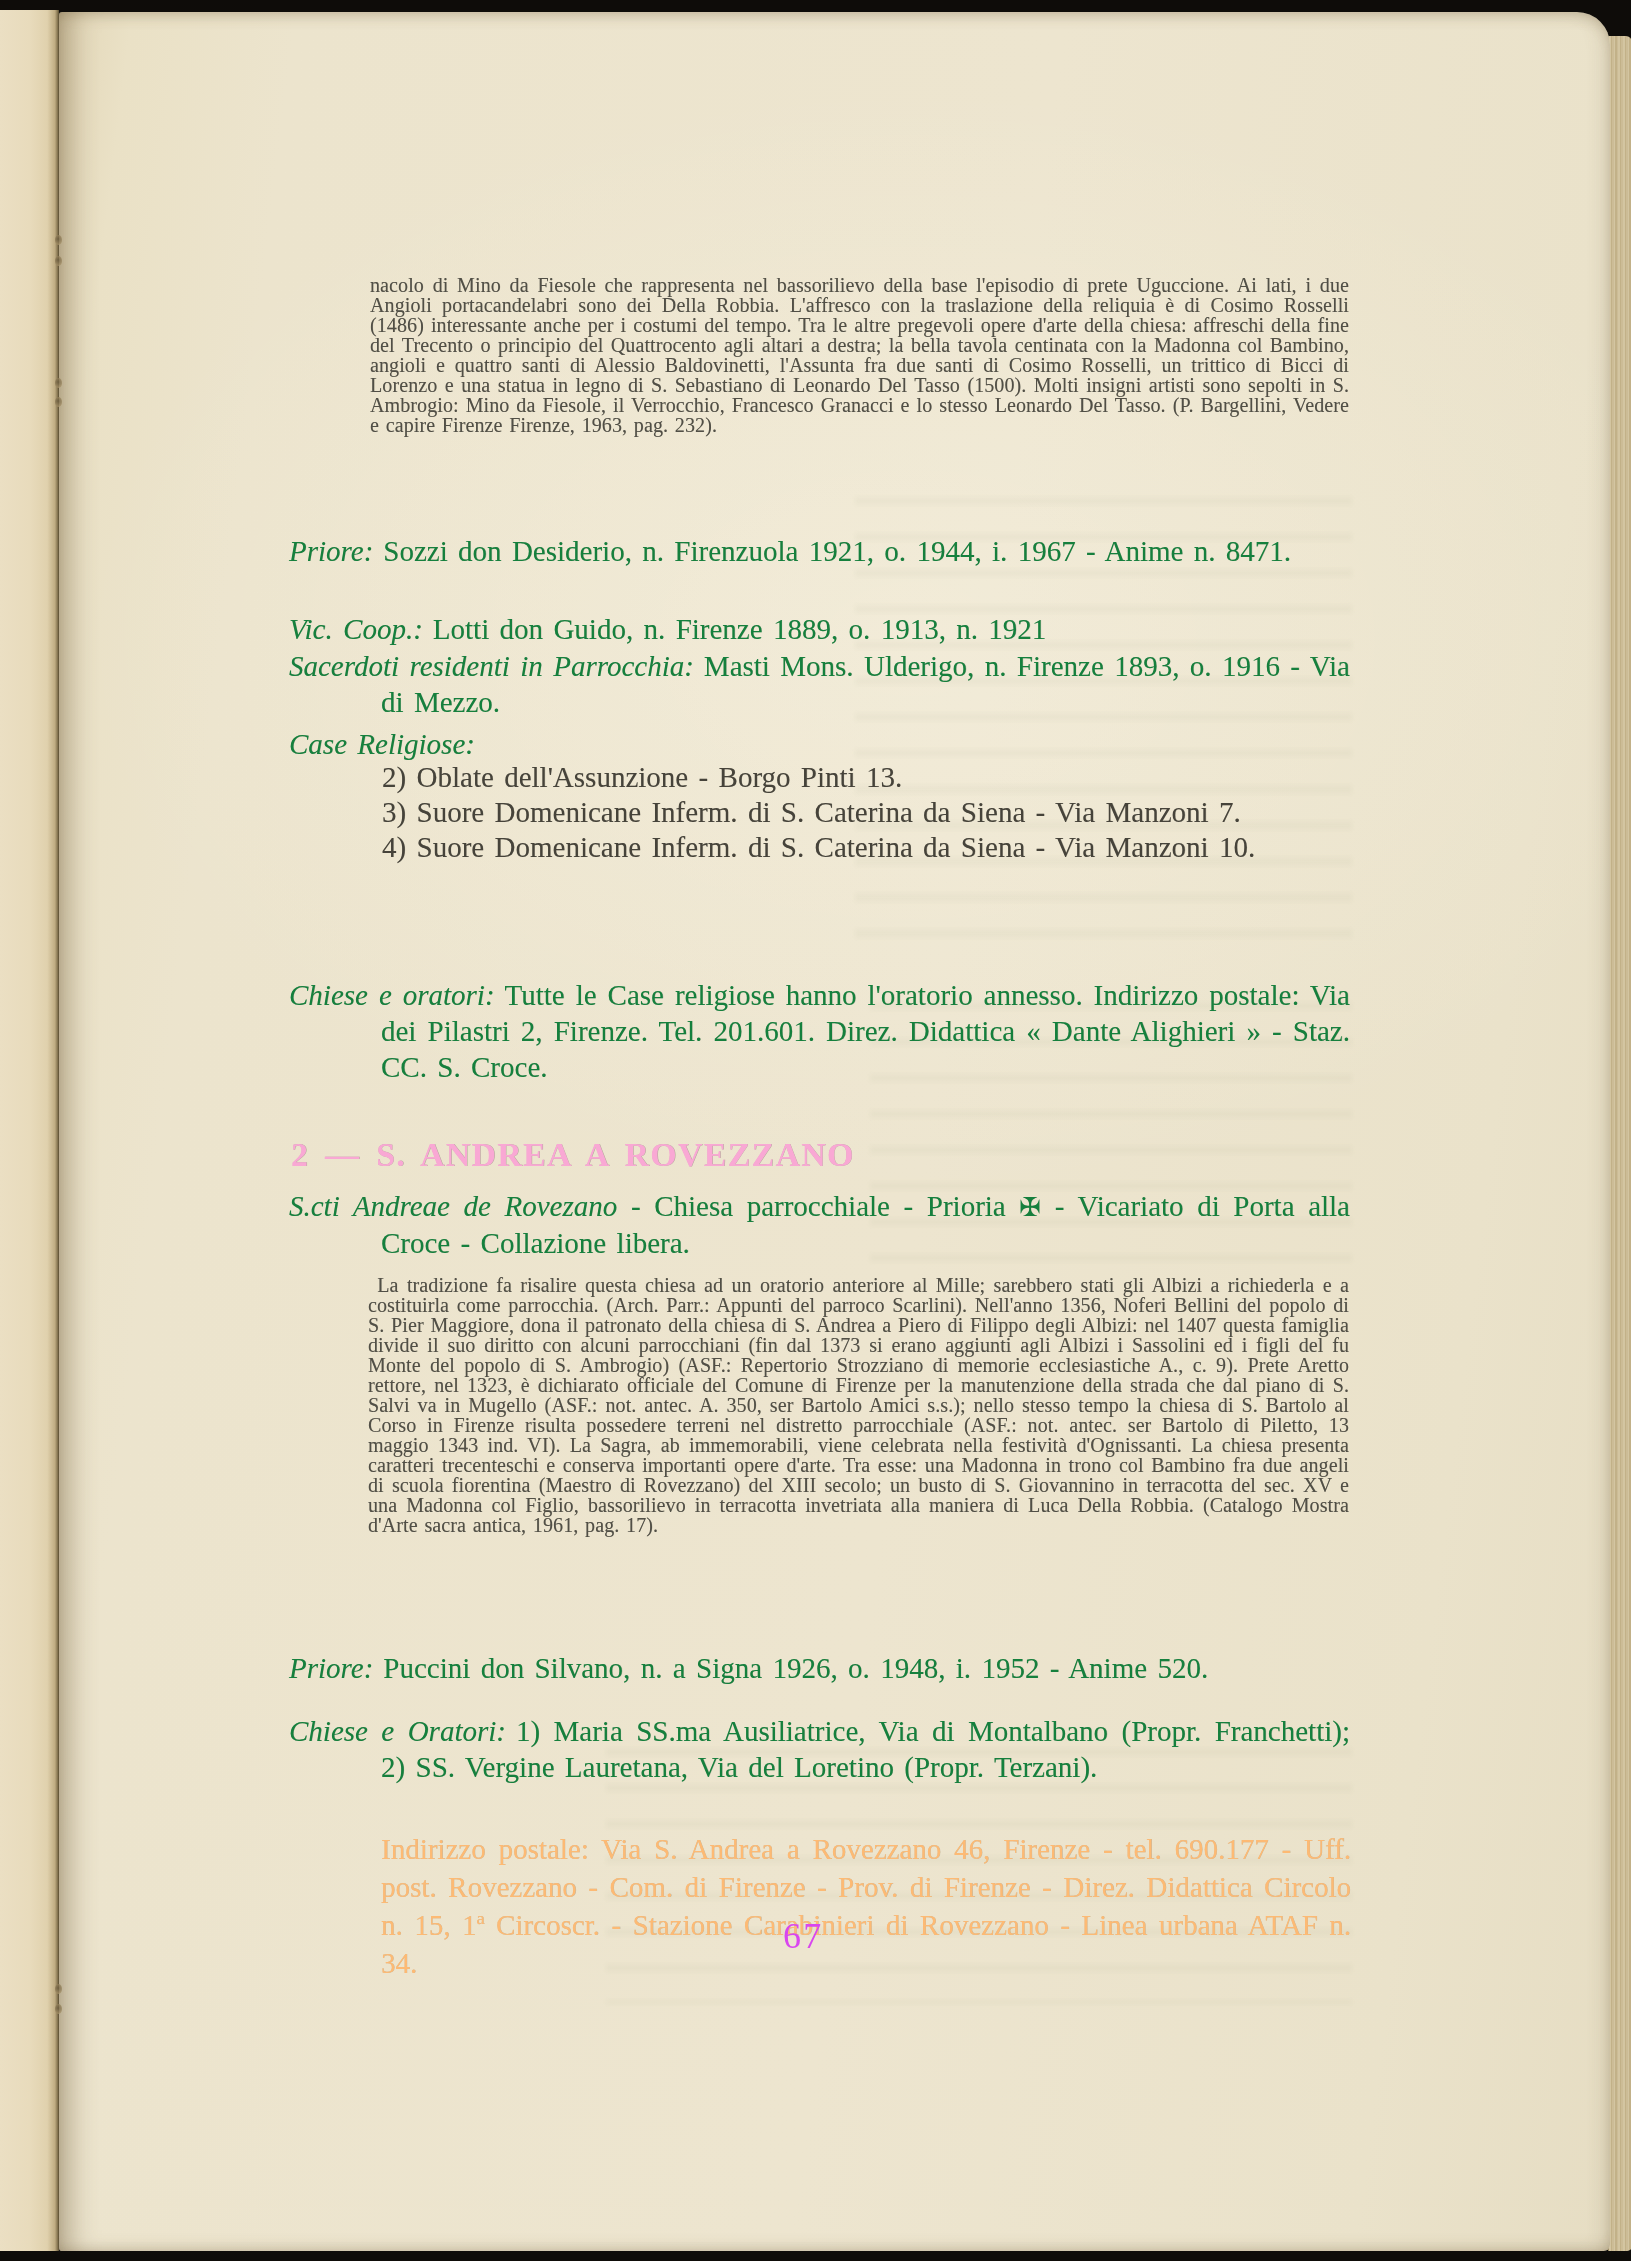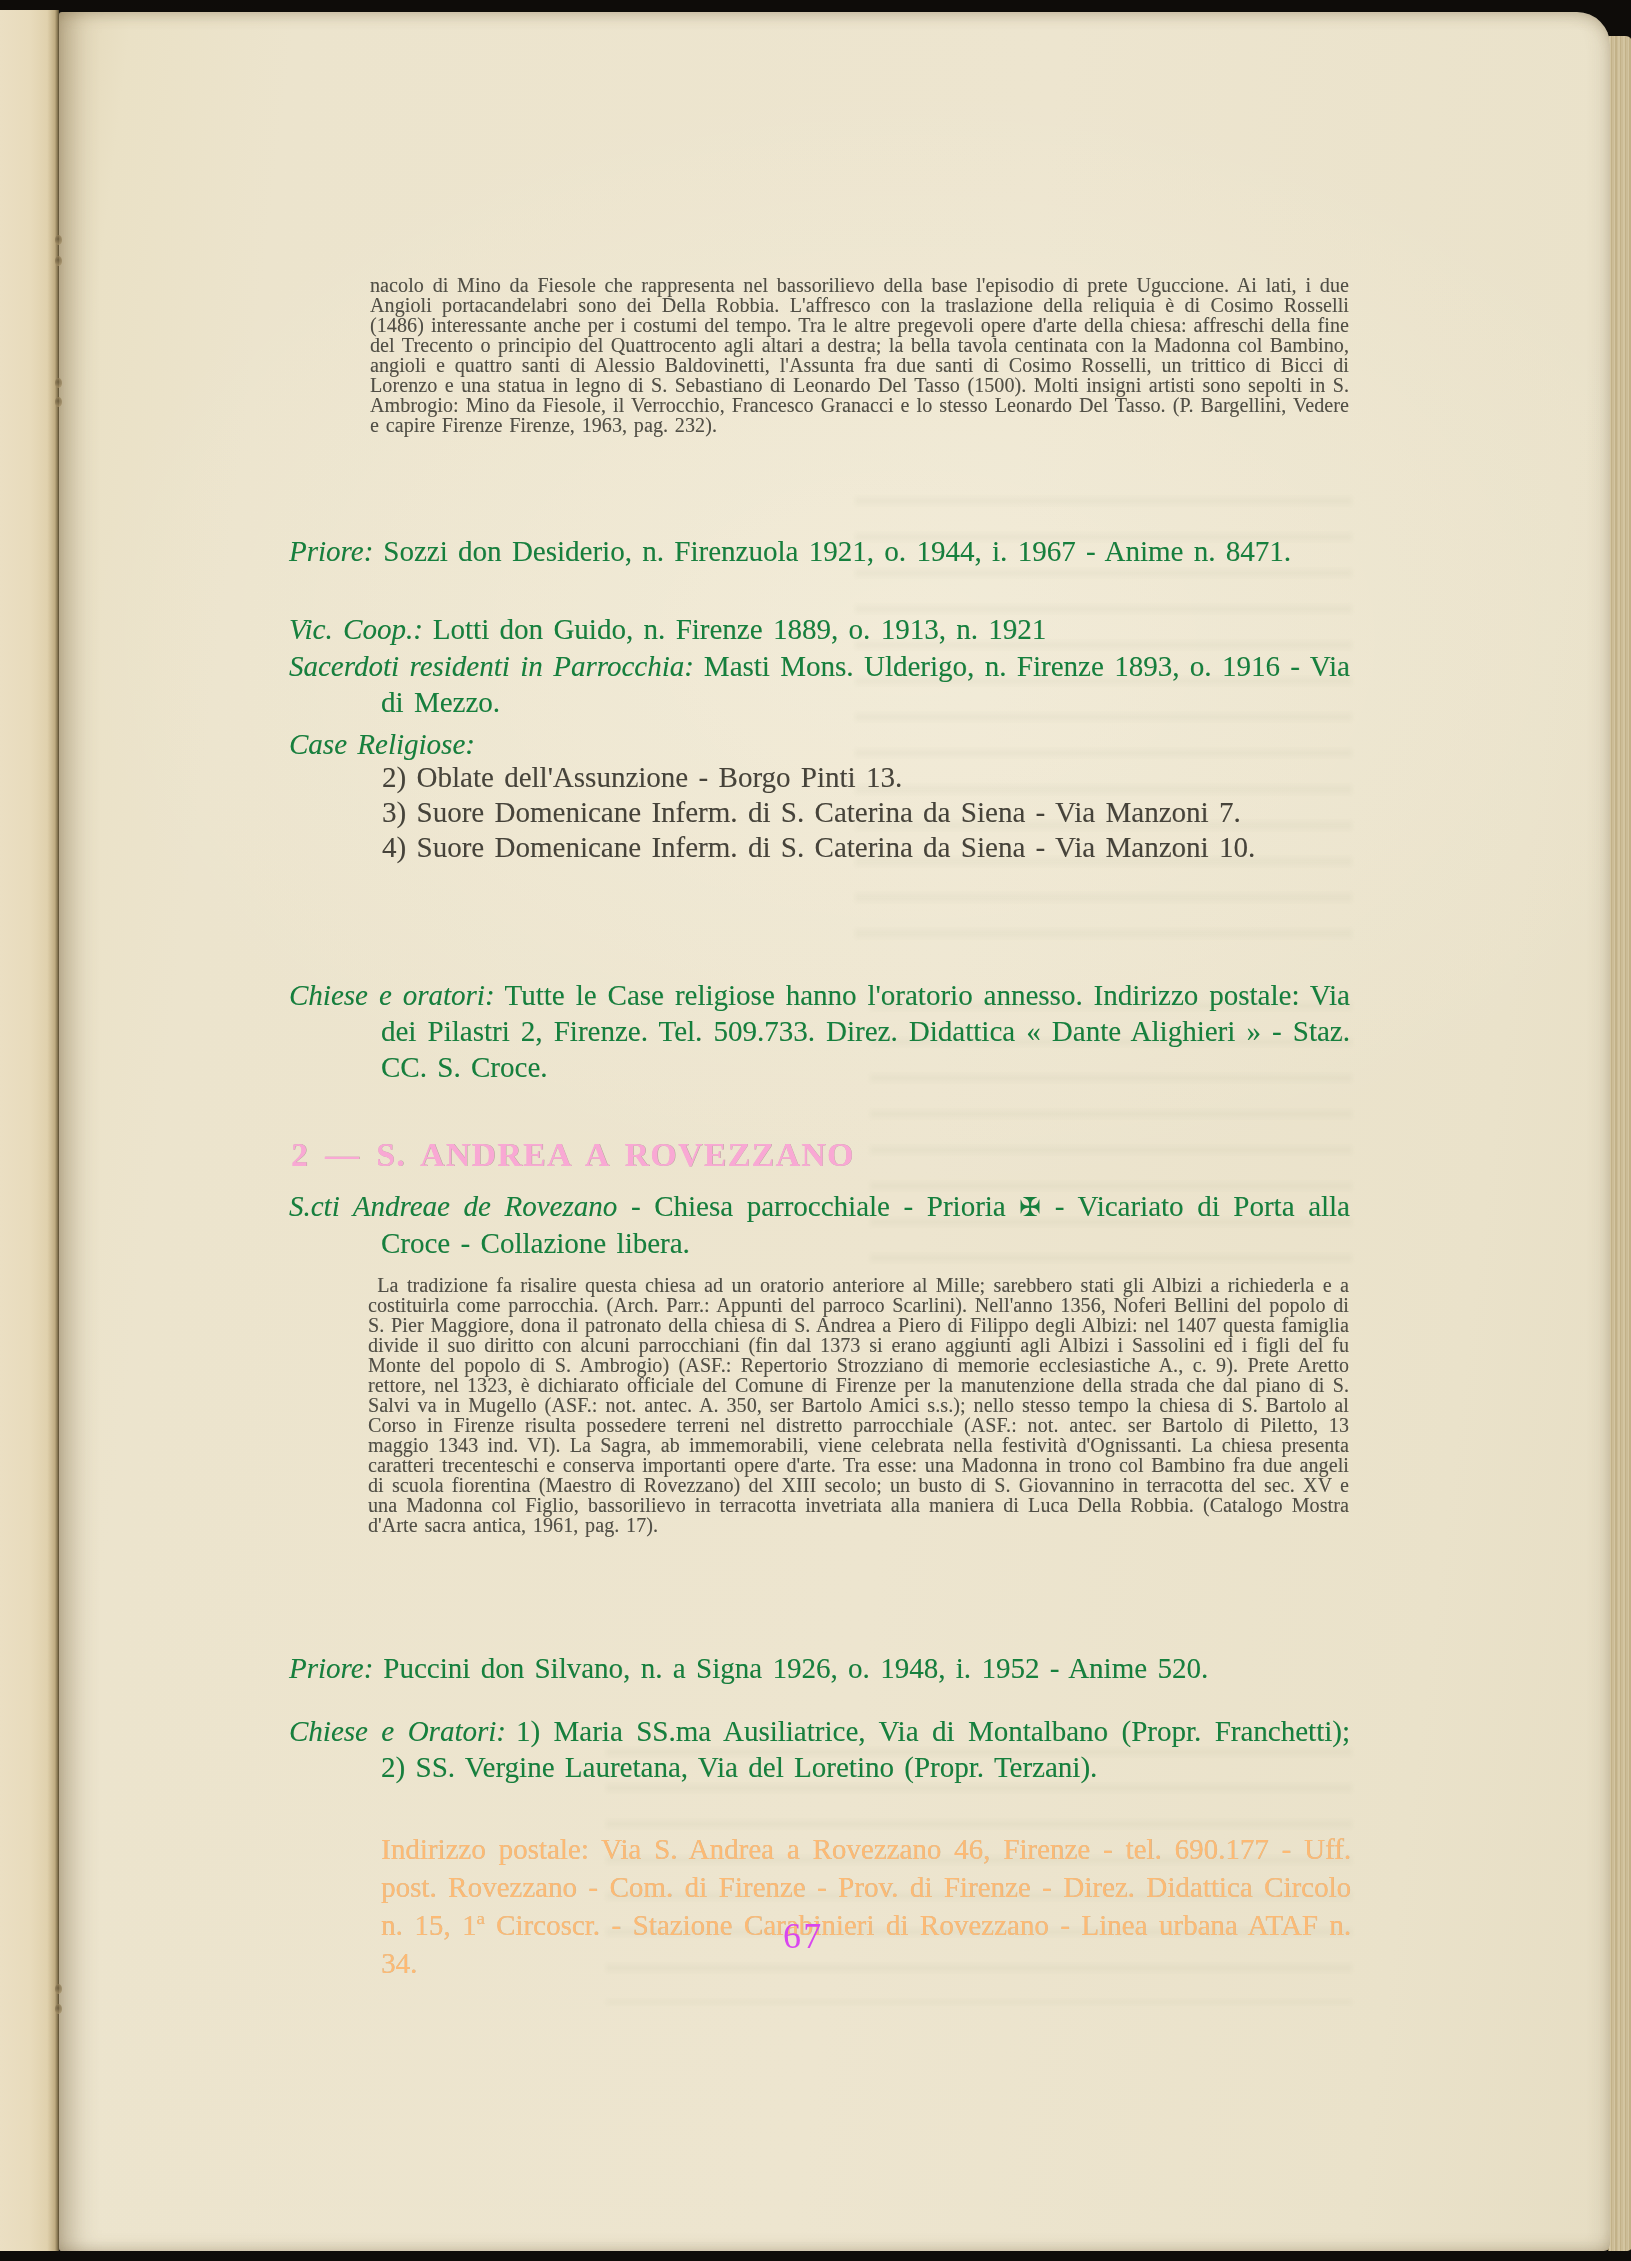--- a/index.html
+++ b/index.html
@@ -126,21 +126,21 @@
     <span class="lbl">Case Religiose:</span>
   </div>
 
   <div class="items">
     <div class="item">2) Oblate dell'Assunzione - Borgo Pinti 13.</div>
     <div class="item">3) Suore Domenicane Inferm. di S. Caterina da Siena - Via Manzoni 7.</div>
     <div class="item">4) Suore Domenicane Inferm. di S. Caterina da Siena - Via Manzoni 10.</div>
   </div>
 
   <div class="entry" id="e-chiese1">
-    <span class="lbl">Chiese e oratori:</span><span>Tutte le Case religiose hanno l'oratorio annesso. Indirizzo postale: Via dei Pilastri 2, Firenze. Tel. 509.733. Direz. Didattica « Dante Alighieri » - Staz. CC. S. Croce.</span>
+    <span class="lbl">Chiese e oratori:</span><span>Tutte le Case religiose hanno l'oratorio annesso. Indirizzo postale: Via dei Pilastri 2, Firenze. Tel. 201.601. Direz. Didattica « Dante Alighieri » - Staz. CC. S. Croce.</span>
   </div>
 
   <div class="heading">2 — S. ANDREA A ROVEZZANO</div>
 
   <div class="entry subheading" id="e-sub">
     <span class="lbl">S.cti Andreae de Rovezano</span><span> - Chiesa parrocchiale - Prioria </span><span class="cross">✠</span><span> - Vicariato di Porta alla Croce - Collazione libera.</span>
   </div>
 
   <div class="smallprint" id="para2">La tradizione fa risalire questa chiesa ad un oratorio anteriore al Mille; sarebbero stati gli Albizi a richiederla e a costituirla come parrocchia. (Arch. Parr.: Appunti del parroco Scarlini). Nell'anno 1356, Noferi Bellini del popolo di S. Pier Maggiore, dona il patronato della chiesa di S. Andrea a Piero di Filippo degli Albizi: nel 1407 questa famiglia divide il suo diritto con alcuni parrocchiani (fin dal 1373 si erano aggiunti agli Albizi i Sassolini ed i figli del fu Monte del popolo di S. Ambrogio) (ASF.: Repertorio Strozziano di memorie ecclesiastiche A., c. 9). Prete Aretto rettore, nel 1323, è dichiarato officiale del Comune di Firenze per la manutenzione della strada che dal piano di S. Salvi va in Mugello (ASF.: not. antec. A. 350, ser Bartolo Amici s.s.); nello stesso tempo la chiesa di S. Bartolo al Corso in Firenze risulta possedere terreni nel distretto parrocchiale (ASF.: not. antec. ser Bartolo di Piletto, 13 maggio 1343 ind. VI). La Sagra, ab immemorabili, viene celebrata nella festività d'Ognissanti. La chiesa presenta caratteri trecenteschi e conserva importanti opere d'arte. Tra esse: una Madonna in trono col Bambino fra due angeli di scuola fiorentina (Maestro di Rovezzano) del XIII secolo; un busto di S. Giovannino in terracotta del sec. XV e una Madonna col Figlio, bassorilievo in terracotta invetriata alla maniera di Luca Della Robbia. (Catalogo Mostra d'Arte sacra antica, 1961, pag. 17).</div>
 

